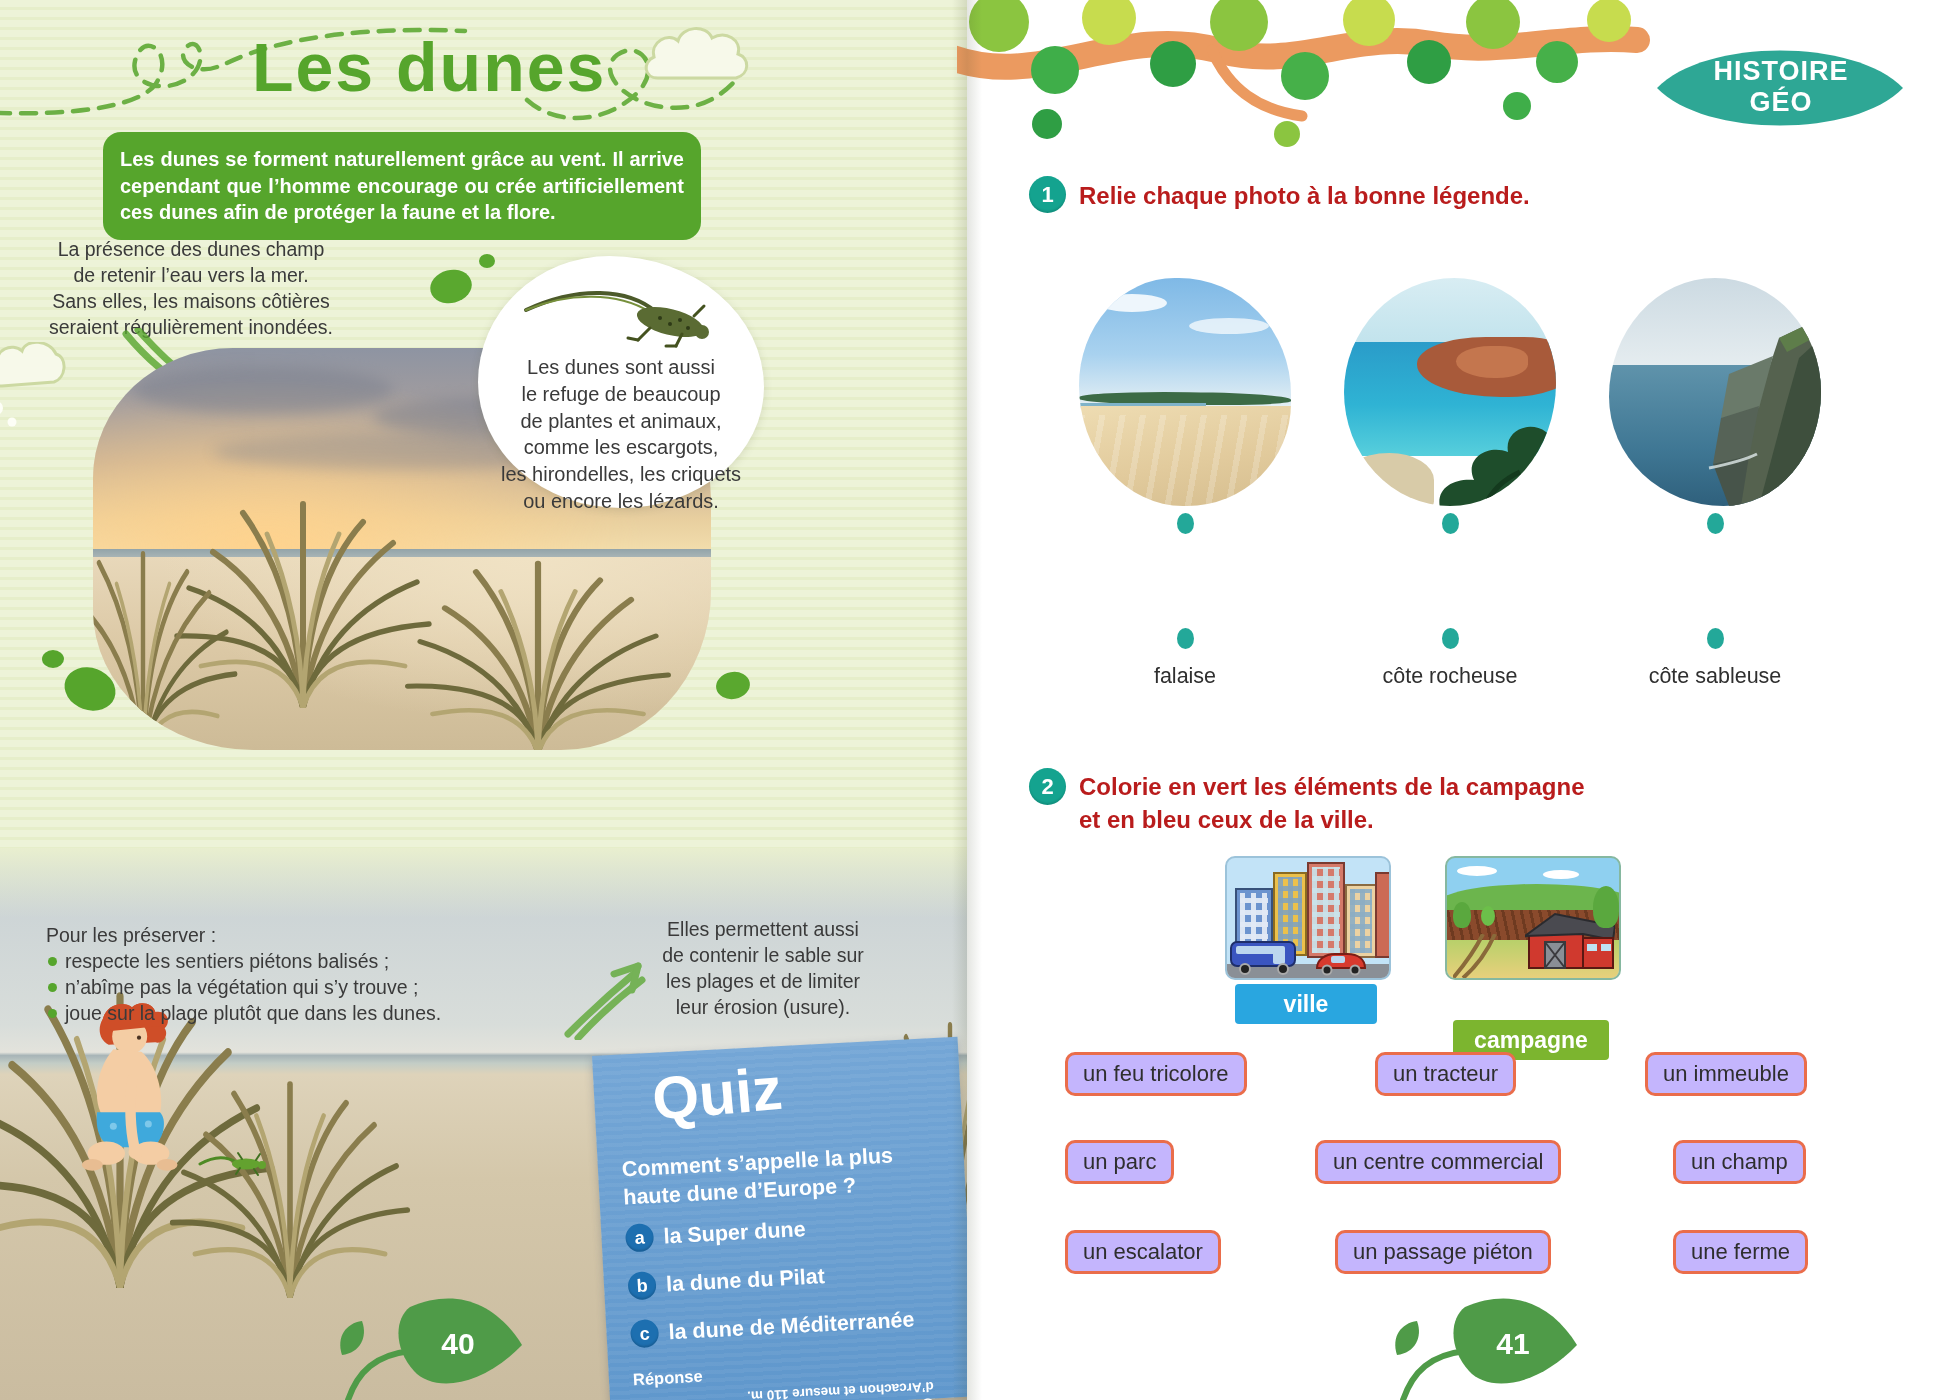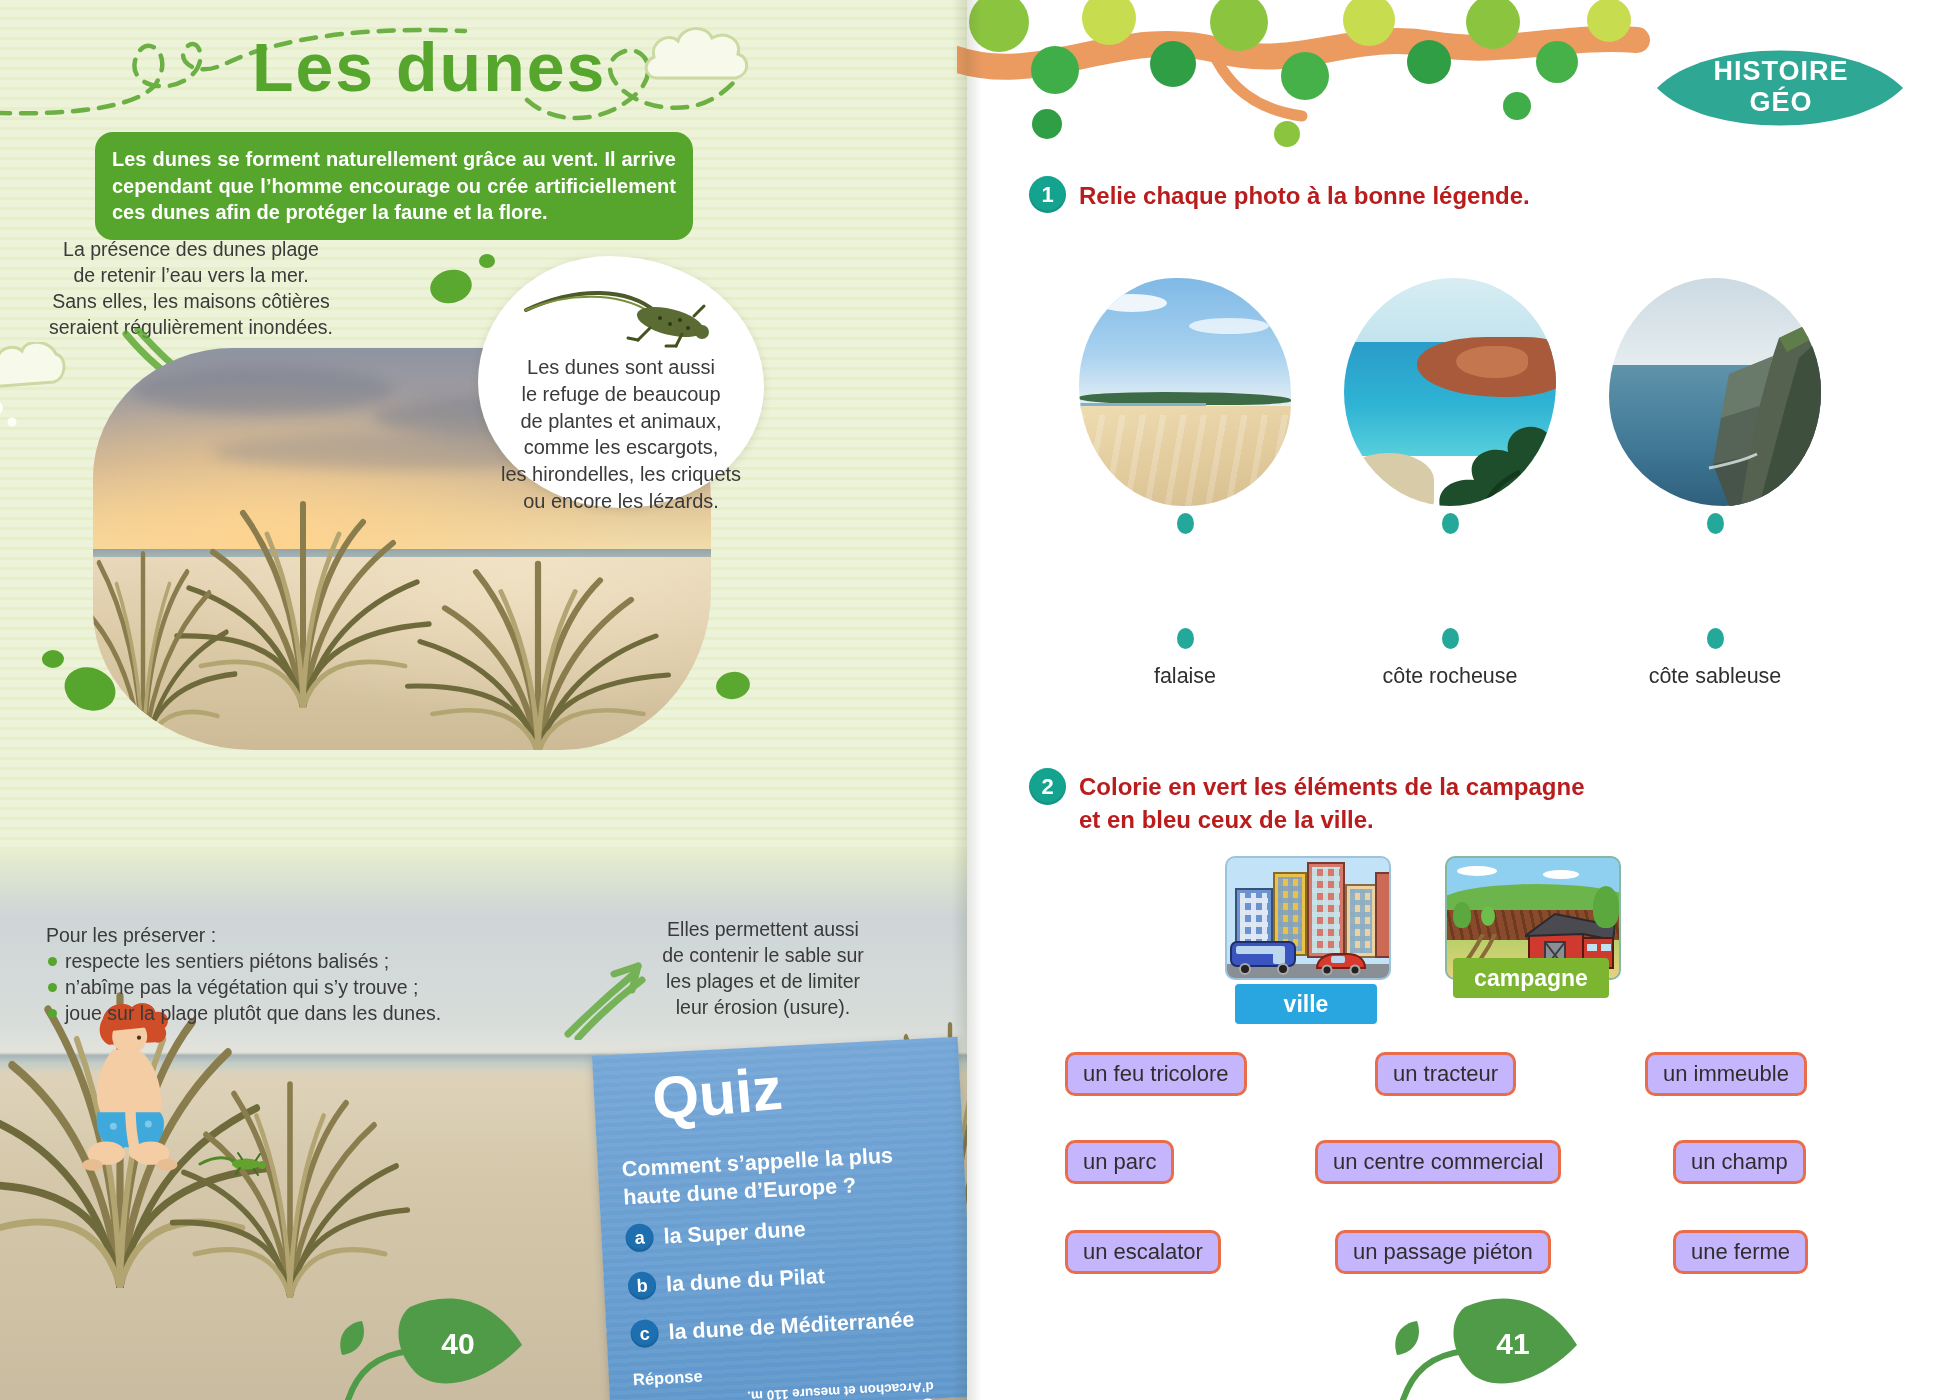--- a/index.html
+++ b/index.html
@@ -3,21 +3,21 @@
 <meta charset="utf-8">
 <style>
   html,body{margin:0;padding:0;background:#888;}
   .page{position:relative;width:1934px;height:1400px;overflow:hidden;
         font-family:"Liberation Sans",sans-serif;background:#fff;}
   .abs{position:absolute;}
   
   .left-page{left:0;top:0;width:967px;height:1400px;
     background:repeating-linear-gradient(180deg,#edf3d8 0 7px,#e6eeca 7px 10px);}
   .title{left:252px;top:28px;font-size:68px;font-weight:800;color:#56a52c;letter-spacing:2px;}
-  .intro-box{left:95px;top:132px;width:564px;background:#56a52c;border-radius:18px;
+  .intro-box{left:103px;top:132px;width:564px;background:#56a52c;border-radius:18px;
     padding:14px 17px;color:#fff;font-weight:700;font-size:20px;line-height:1.33;text-align:justify;}
   .bodytext{color:#3a3a3a;font-size:19.5px;line-height:1.34;}
   .center{text-align:center;}
   .line{display:block;}
   .photo-main{left:93px;top:348px;width:618px;height:402px;overflow:hidden;
     border-radius:140px 170px 150px 160px / 130px 150px 160px 140px;}
   .pm-sky{left:0;top:0;width:100%;height:52%;
     background:radial-gradient(ellipse at 28% 95%,rgba(255,210,140,.95),rgba(255,210,140,0) 60%),
                linear-gradient(180deg,#8e94a2 0%,#a39d9e 28%,#c4ae96 55%,#e8cf9f 82%,#f4e0af 100%);}
   .pm-cloud{background:#767c8b;opacity:.45;border-radius:50%;filter:blur(7px);}
@@ -121,21 +121,21 @@
       <path d="M20,44 C6,44 4,28 16,23 C12,8 30,0 40,9 C44,-4 68,-2 74,12 C86,16 84,36 72,40 Z" fill="#f7f9ea" stroke="#ccd9a2" stroke-width="3"></path>
       <circle cx="14" cy="66" r="7" fill="#fdfef6"></circle>
       <circle cx="30" cy="80" r="4.5" fill="#fdfef6"></circle>
     </svg>
 
     <div class="abs title">Les dunes</div>
 
     <div class="abs intro-box">Les dunes se forment naturellement grâce au vent. Il arrive cependant que l’homme encourage ou crée artificiellement ces dunes afin de protéger la faune et la flore.</div>
 
     <div class="abs bodytext center" style="left:30px;top:236px;width:322px">
-      <span class="line">La présence des dunes plage</span>
+      <span class="line">La présence des dunes champ</span>
       <span class="line">de retenir l’eau vers la mer.</span>
       <span class="line">Sans elles, les maisons côtières</span>
       <span class="line">seraient régulièrement inondées.</span>
     </div>
 
     <svg class="abs" style="left:112px;top:328px;width:100px;height:84px" viewBox="0 0 100 84">
       <g fill="none" stroke="#56a52c" stroke-width="7" stroke-linecap="round" opacity=".8">
         <path d="M14,6 C34,30 54,48 80,62"></path>
         <path d="M26,2 C46,24 62,40 84,54"></path>
         <path d="M84,62 L58,60"></path>
@@ -450,21 +450,21 @@
         <rect x="20" y="30" width="20" height="26" fill="#8a8f96" stroke="#3a3a3e" stroke-width="2"></rect>
         <path d="M20,30 L40,56 M40,30 L20,56" stroke="#3a3a3e" stroke-width="2"></path>
         <rect x="58" y="26" width="30" height="30" fill="#d0392e" stroke="#5a1812" stroke-width="2"></rect>
         <rect x="62" y="32" width="10" height="7" fill="#bfe2f2"></rect>
           <rect x="76" y="32" width="10" height="7" fill="#bfe2f2"></rect>
       </svg>
       <div class="abs" style="left:6px;top:44px;width:18px;height:26px;background:#5aa83e;border-radius:50% 50% 40% 40%"></div>
       <div class="abs" style="left:34px;top:48px;width:14px;height:20px;background:#6cbf4a;border-radius:50%"></div>
       <div class="abs" style="left:146px;top:28px;width:26px;height:42px;background:#5aa83e;border-radius:50% 50% 40% 40%"></div>
     </div>
-    <div class="badge" style="left:486px;top:958px;width:156px;background:#7cb52f">campagne</div>
+    <div class="badge" style="left:486px;top:1020px;width:156px;background:#7cb52f">campagne</div>
 
     <div class="chip" style="left:98px;top:1052px">un feu tricolore</div>
     <div class="chip" style="left:408px;top:1052px">un tracteur</div>
     <div class="chip" style="left:678px;top:1052px">un immeuble</div>
     <div class="chip" style="left:98px;top:1140px">un parc</div>
     <div class="chip" style="left:348px;top:1140px">un centre commercial</div>
     <div class="chip" style="left:706px;top:1140px">un champ</div>
     <div class="chip" style="left:98px;top:1230px">un escalator</div>
     <div class="chip" style="left:368px;top:1230px">un passage piéton</div>
     <div class="chip" style="left:706px;top:1230px">une ferme</div>

